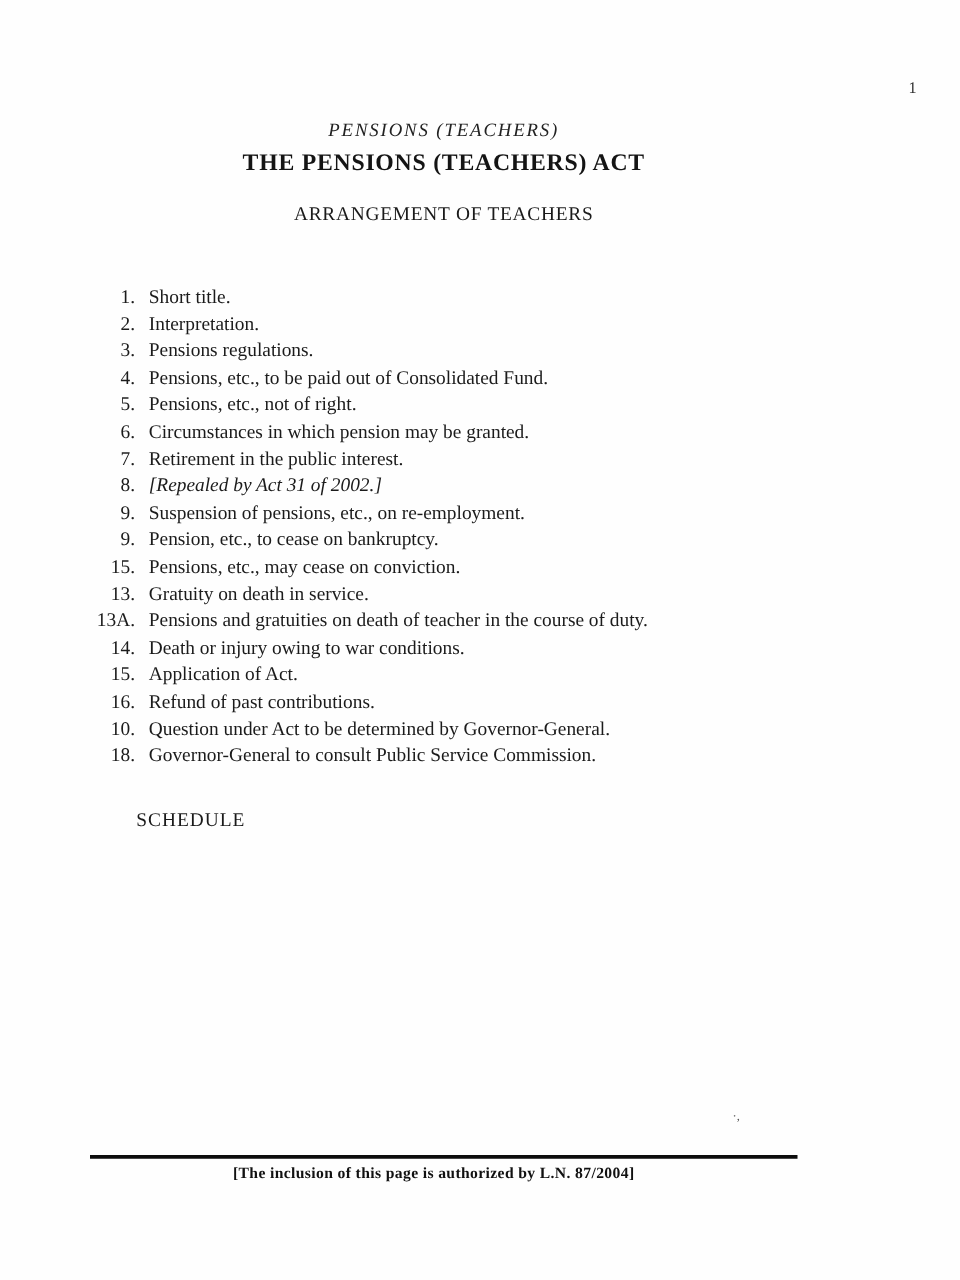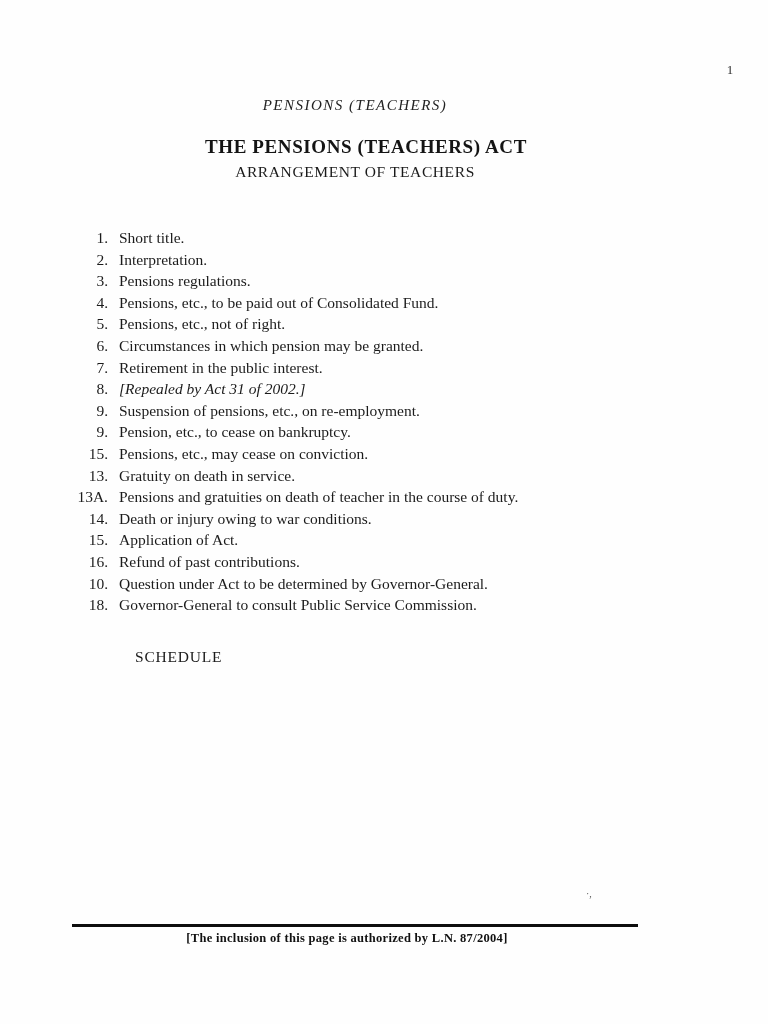--- a/index.html
+++ b/index.html
@@ -47,29 +47,28 @@
     top: 62px;
     left: 710px;
     width: 40px;
     text-align: center;
     font-size: 13px;
     color: #333;
   }
   
   .act-title {
     position: absolute;
-    top: 136px;
+    top: 120px;
     left: 0;
     width: 710px;
     text-align: center;
     font-size: 19px;
     font-weight: 700;
     letter-spacing: 0.6px;
     color: #141414;
-    padding-left: 11px;
   }
   .arrangement {
     position: absolute;
     top: 163px;
     left: 0;
     width: 710px;
     text-align: center;
     font-size: 15.5px;
     letter-spacing: 0.6px;
     color: #1a1a1a;
@@ -97,21 +96,21 @@
     padding-left: 11px;
     flex: 1 1 auto;
   }
   .sec-text.italic {
     font-style: italic;
   }
   
   .schedule {
     position: absolute;
     top: 648px;
-    left: 135px;
+    left: 109px;
     font-size: 15.5px;
     letter-spacing: 0.8px;
     color: #1a1a1a;
   }
   
   .footer-rule {
     position: absolute;
     top: 924px;
     left: 72px;
     width: 566px;

